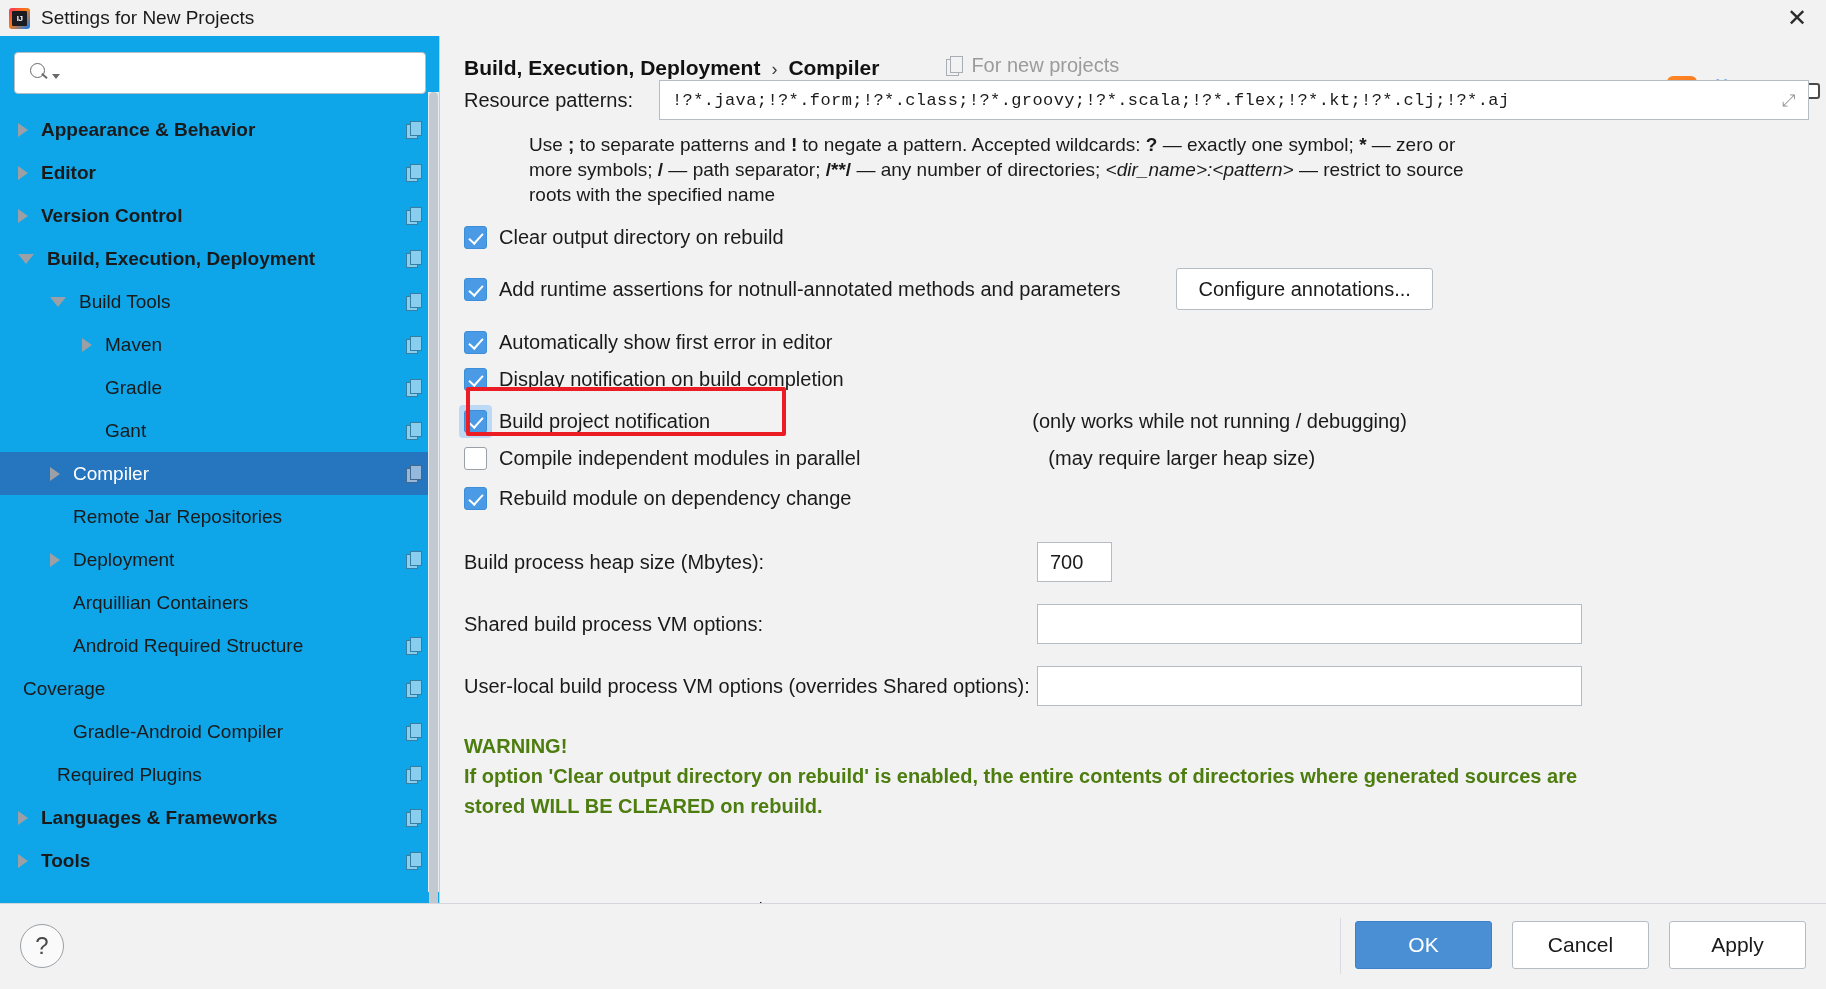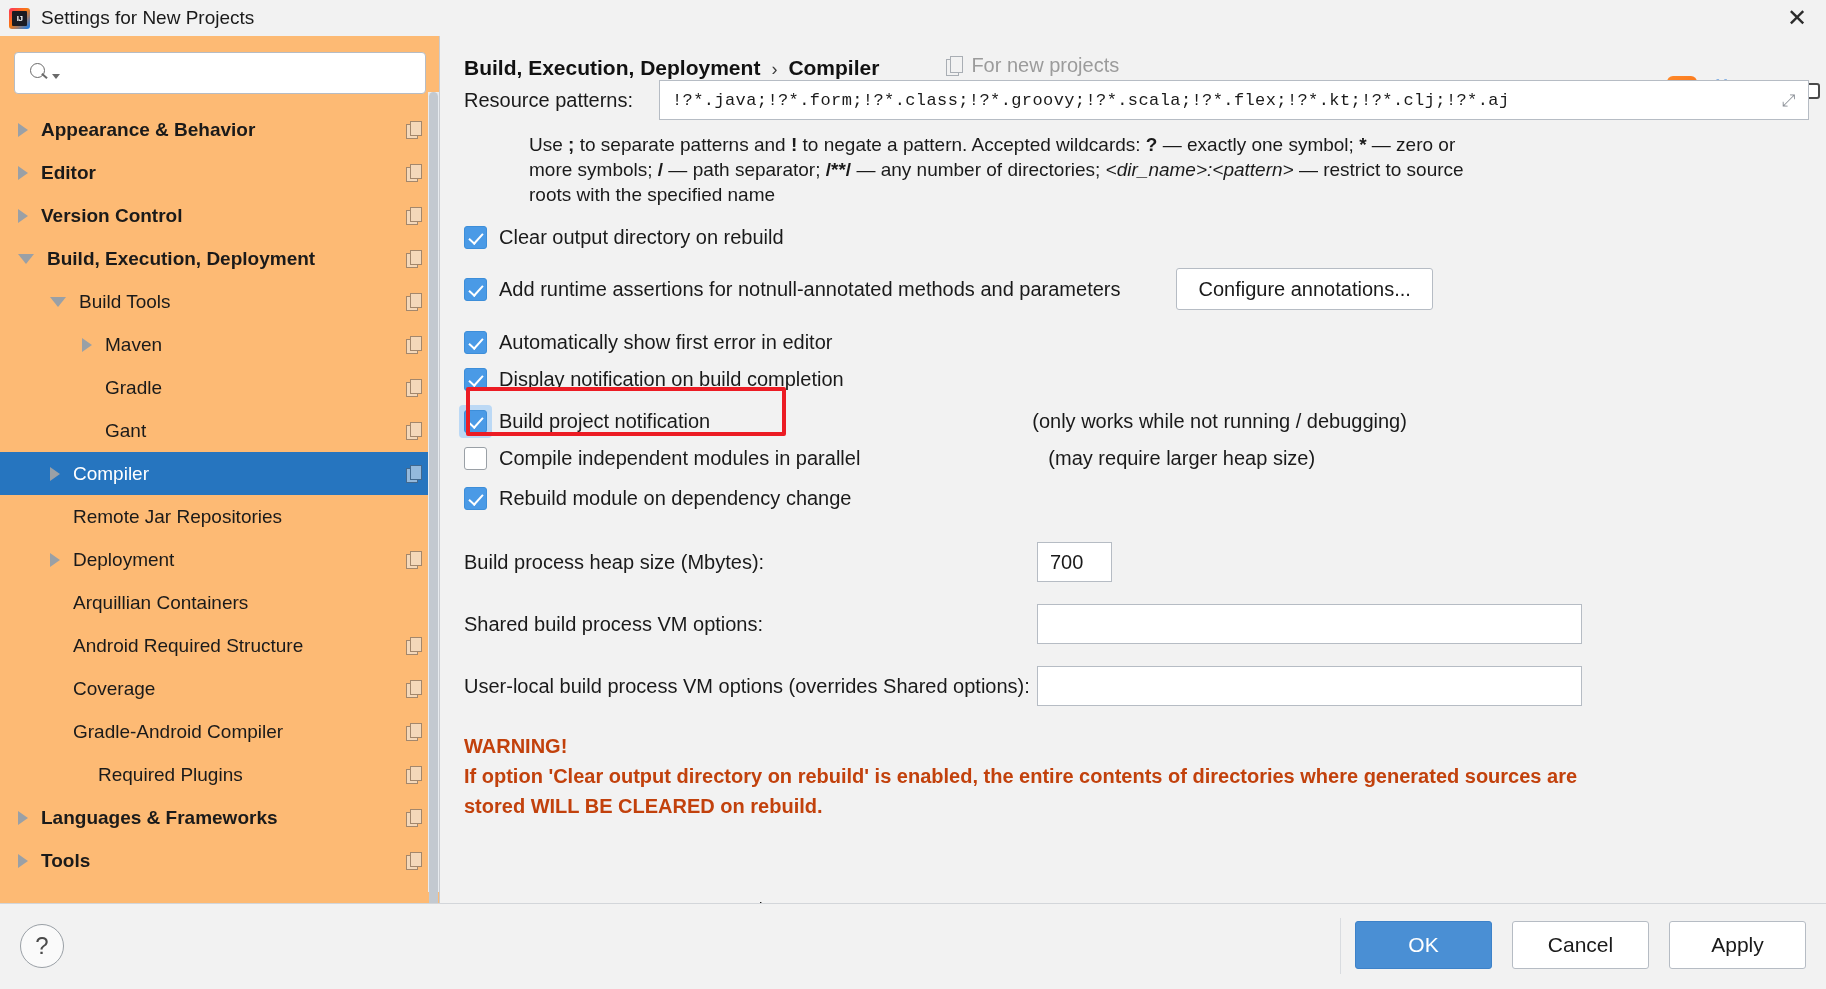--- a/index.html
+++ b/index.html
@@ -40,21 +40,21 @@
     display: flex; align-items: center; justify-content: center;
     font-size: 24px; color: #2b2b2b; line-height: 1;
   }
 
   
   .dialog-body {
     position: absolute; left: 0; top: 36px; width: 1826px; height: 867px;
   }
   .sidebar {
     position: absolute; left: 0; top: 0; width: 440px; height: 867px;
-    background: #fdba74;
+    background: #0ea5e9;
     border-right: 1px solid #c9ccd1;
   }
   .search-wrap { padding: 16px 14px 10px 14px; }
   .search-box {
     width: 412px; height: 42px; background: #fff;
     border: 1px solid #b6bcc4; border-radius: 4px;
     display: flex; align-items: center; padding-left: 14px;
   }
   .search-icon { width: 22px; height: 22px; position: relative; flex: none; }
   .search-icon::before {
@@ -219,21 +219,21 @@
     display: flex; align-items: center; justify-content: center;
   }
 
   .text-input {
     height: 40px; background: #fff; border: 1px solid #b6bcc4;
     display: flex; align-items: center; padding-left: 12px;
     font-size: 20px; color: #1a1a1a;
   }
 
   .warn { padding-left: 23px; }
-  .warn div { font-size: 20px; font-weight: bold; color: #c2410c; line-height: 30px; }
+  .warn div { font-size: 20px; font-weight: bold; color: #4d7c0f; line-height: 30px; }
 
   .red-box {
     position: absolute; border: 4px solid #ec1c24; border-radius: 2px;
     pointer-events: none;
   }
 
   .cursor {
     position: absolute; width: 16px; height: 25px;
   }
 
@@ -339,31 +339,31 @@
         </div>
         <div class="tree-row" style="padding-left: 50px;">
           <div class="arrow hidden"></div>
           <div class="tree-label" style="margin-left: 13px;">Arquillian Containers</div>
         </div>
         <div class="tree-row" style="padding-left: 50px;">
           <div class="arrow hidden"></div>
           <div class="tree-label" style="margin-left: 13px;">Android Required Structure</div>
           <div class="copy-badge"></div>
         </div>
-        <div class="tree-row" style="padding-left: 50px;">
+        <div class="tree-row" style="">
           <div class="arrow hidden"></div>
           <div class="tree-label" style="margin-left: 13px;">Coverage</div>
           <div class="copy-badge"></div>
         </div>
         <div class="tree-row" style="padding-left: 50px;">
           <div class="arrow hidden"></div>
           <div class="tree-label" style="margin-left: 13px;">Gradle-Android Compiler</div>
           <div class="copy-badge"></div>
         </div>
-        <div class="tree-row" style="padding-left: 75px;">
+        <div class="tree-row" style="padding-left: 34px;">
           <div class="arrow hidden"></div>
           <div class="tree-label" style="margin-left: 13px;">Required Plugins</div>
           <div class="copy-badge"></div>
         </div>
         <div class="tree-row" style="padding-left: 18px;">
           <div class="arrow"></div>
           <div class="tree-label bold" style="margin-left: 13px;">Languages &amp; Frameworks</div>
           <div class="copy-badge"></div>
         </div>
         <div class="tree-row" style="padding-left: 18px;">

